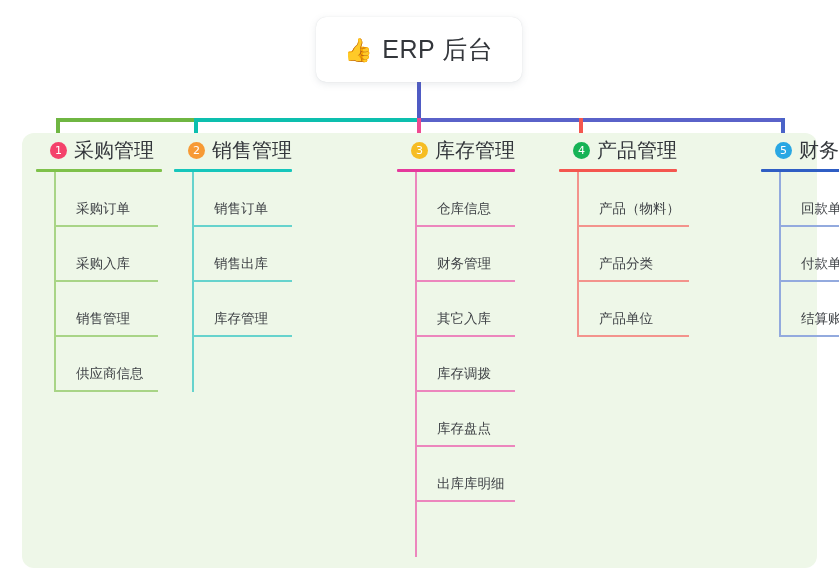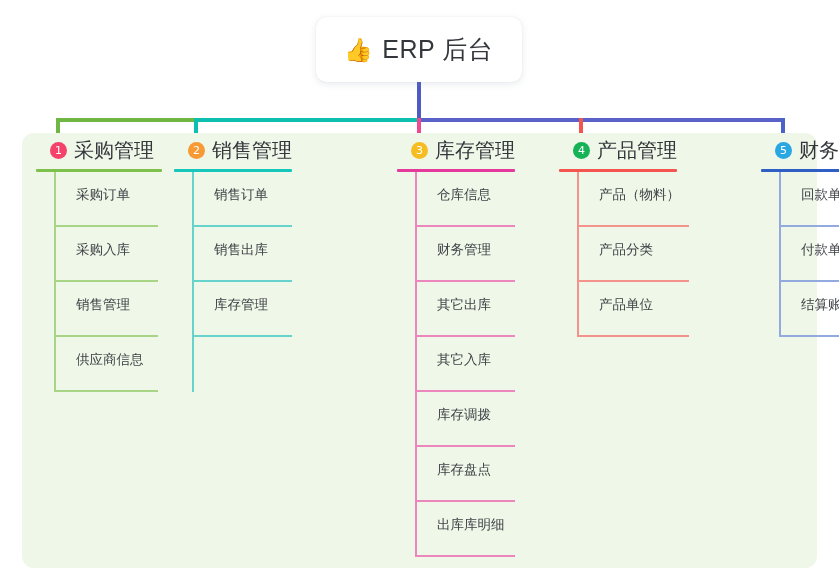--- a/index.html
+++ b/index.html
@@ -112,21 +112,21 @@
     width: 2px;
   }
   .leaf {
     position: relative;
     height: 55px;
     box-sizing: border-box;
   }
   .leaf-label {
     position: absolute;
     left: 22px;
-    bottom: 23px;
+    bottom: 9px;
     font-size: 13.5px;
     color: #3f4246;
     white-space: nowrap;
   }
   .leaf-rule {
     position: absolute;
     left: 0;
     bottom: 0;
     height: 2px;
   }
@@ -216,24 +216,20 @@
           <div class="rail" style="background: rgb(236, 134, 189); height: 385px;"></div>
           <div class="leaf">
             <span class="leaf-label">仓库信息</span>
             <div class="leaf-rule" style="background: rgb(236, 134, 189); width: 100px;"></div>
           </div>
           <div class="leaf">
             <span class="leaf-label">财务管理</span>
             <div class="leaf-rule" style="background: rgb(236, 134, 189); width: 100px;"></div>
           </div>
           <div class="leaf">
-            <span class="leaf-label">其它出库</span>
-            <div class="leaf-rule" style="background: rgb(236, 134, 189); width: 100px;"></div>
-          </div>
-          <div class="leaf">
             <span class="leaf-label">其它入库</span>
             <div class="leaf-rule" style="background: rgb(236, 134, 189); width: 100px;"></div>
           </div>
           <div class="leaf">
             <span class="leaf-label">库存调拨</span>
             <div class="leaf-rule" style="background: rgb(236, 134, 189); width: 100px;"></div>
           </div>
           <div class="leaf">
             <span class="leaf-label">库存盘点</span>
             <div class="leaf-rule" style="background: rgb(236, 134, 189); width: 100px;"></div>

